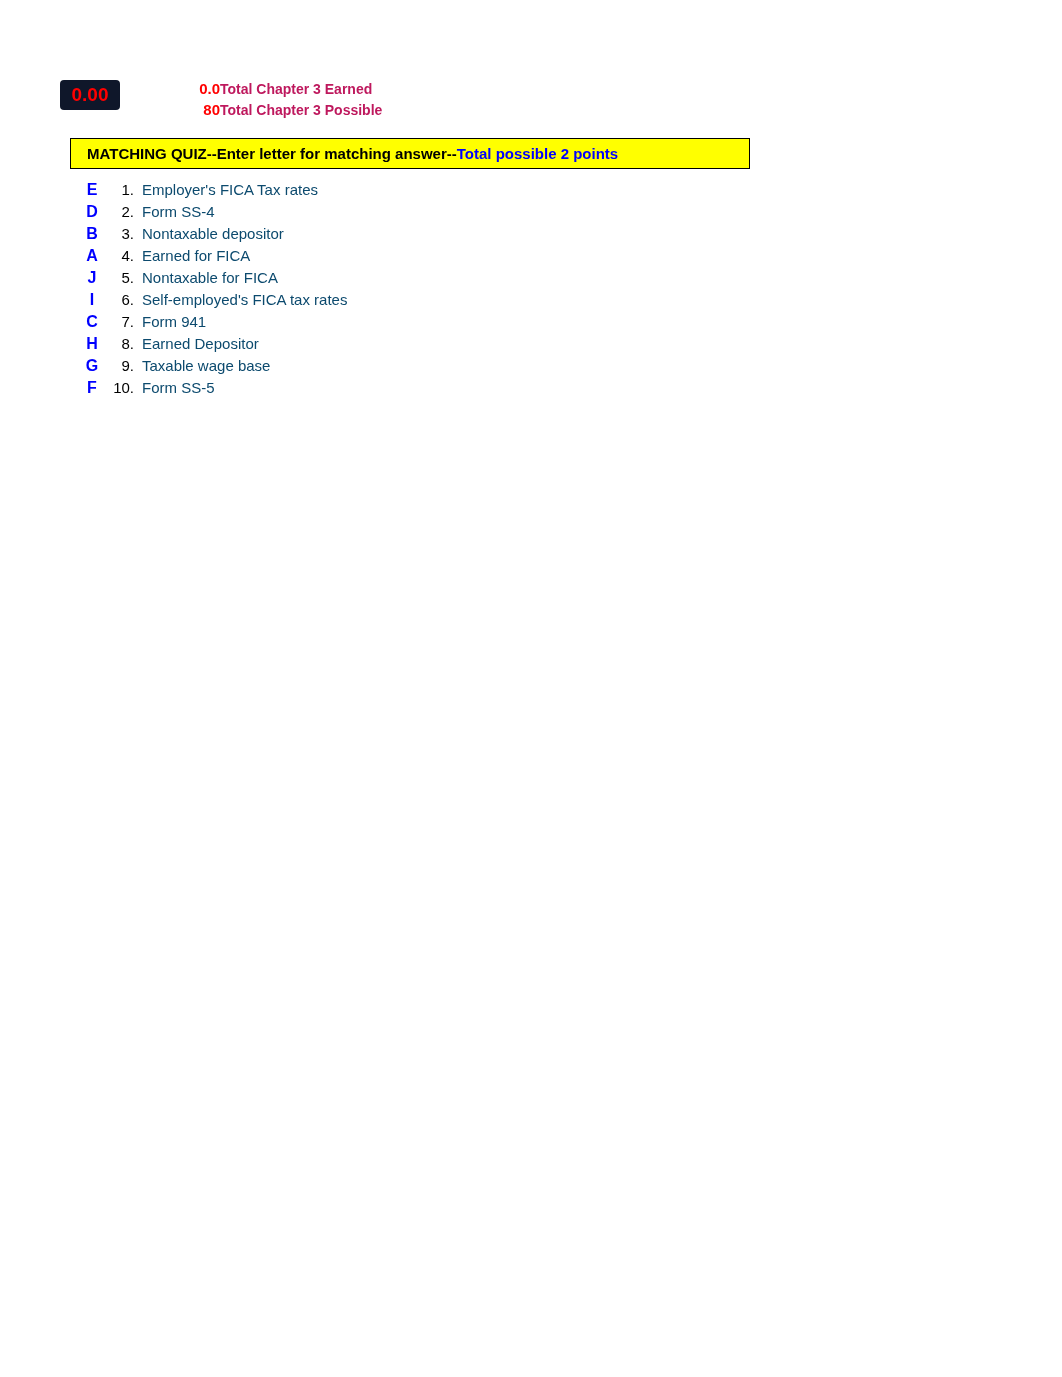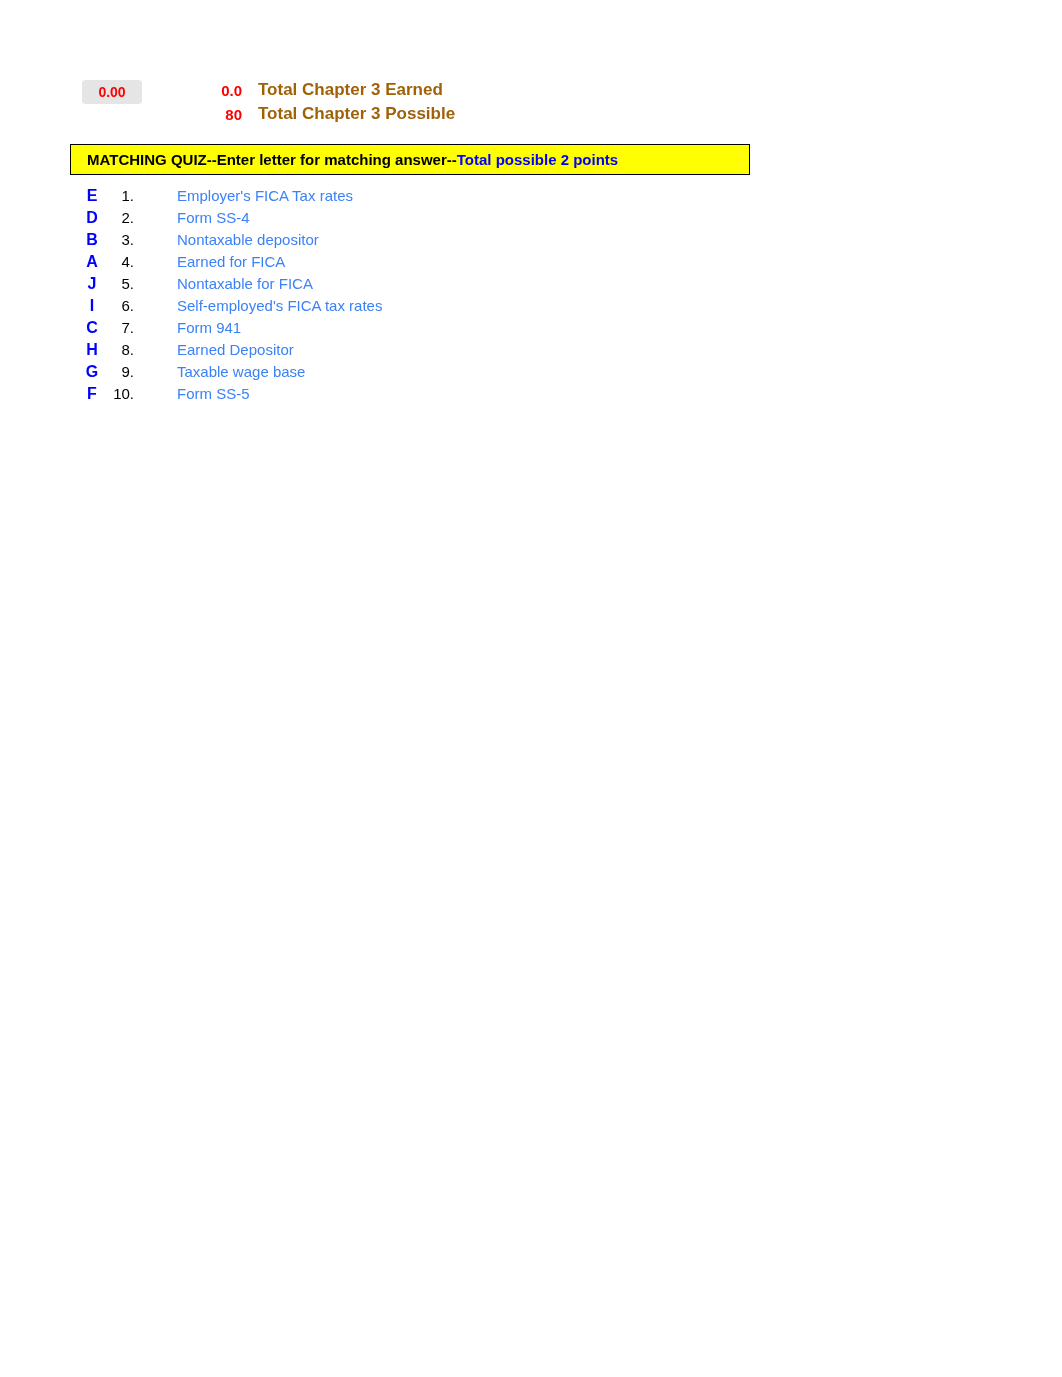--- a/index.html
+++ b/index.html
@@ -19,55 +19,54 @@
     }
 
     .summary-section {
       display: flex;
       align-items: flex-start;
       margin-bottom: 20px;
       gap: 60px;
     }
 
     .total-score {
-      background: #e5e5e5;
+      background: #0f172a;
       color: #ff0000;
       font-weight: bold;
-      font-size: 14px;
+      font-size: 19px;
       padding: 4px 8px;
       border-radius: 4px;
       min-width: 60px;
       text-align: center;
-      margin-left: 22px;
     }
 
     .totals-block {
       display: flex;
       flex-direction: column;
       gap: 4px;
     }
 
     .total-row {
       display: flex;
       align-items: center;
-      gap: 16px;
+      gap: 0;
     }
 
     .total-value {
       color: #ff0000;
       font-weight: bold;
       font-size: 15px;
       min-width: 40px;
       text-align: right;
     }
 
     .total-label {
-      color: #a16207;
+      color: #be185d;
       font-weight: bold;
-      font-size: 17px;
+      font-size: 14px;
     }
 
     .quiz-header {
       background: #ffff00;
       border: 1px solid #000000;
       padding: 6px 16px;
       font-weight: bold;
       font-size: 15px;
       color: #000000;
       margin-bottom: 12px;
@@ -100,22 +99,21 @@
     }
 
     .item-number {
       min-width: 30px;
       text-align: right;
       margin-right: 8px;
       color: #000000;
     }
 
     .item-text {
-      color: #3b82f6;
-      margin-left: 35px;
+      color: #0c4a6e;
     }
 
     .quiz-block {
       padding-left: 10px;
     }
   </style>
 </head>
 <body>
 
 <div class="summary-section">

